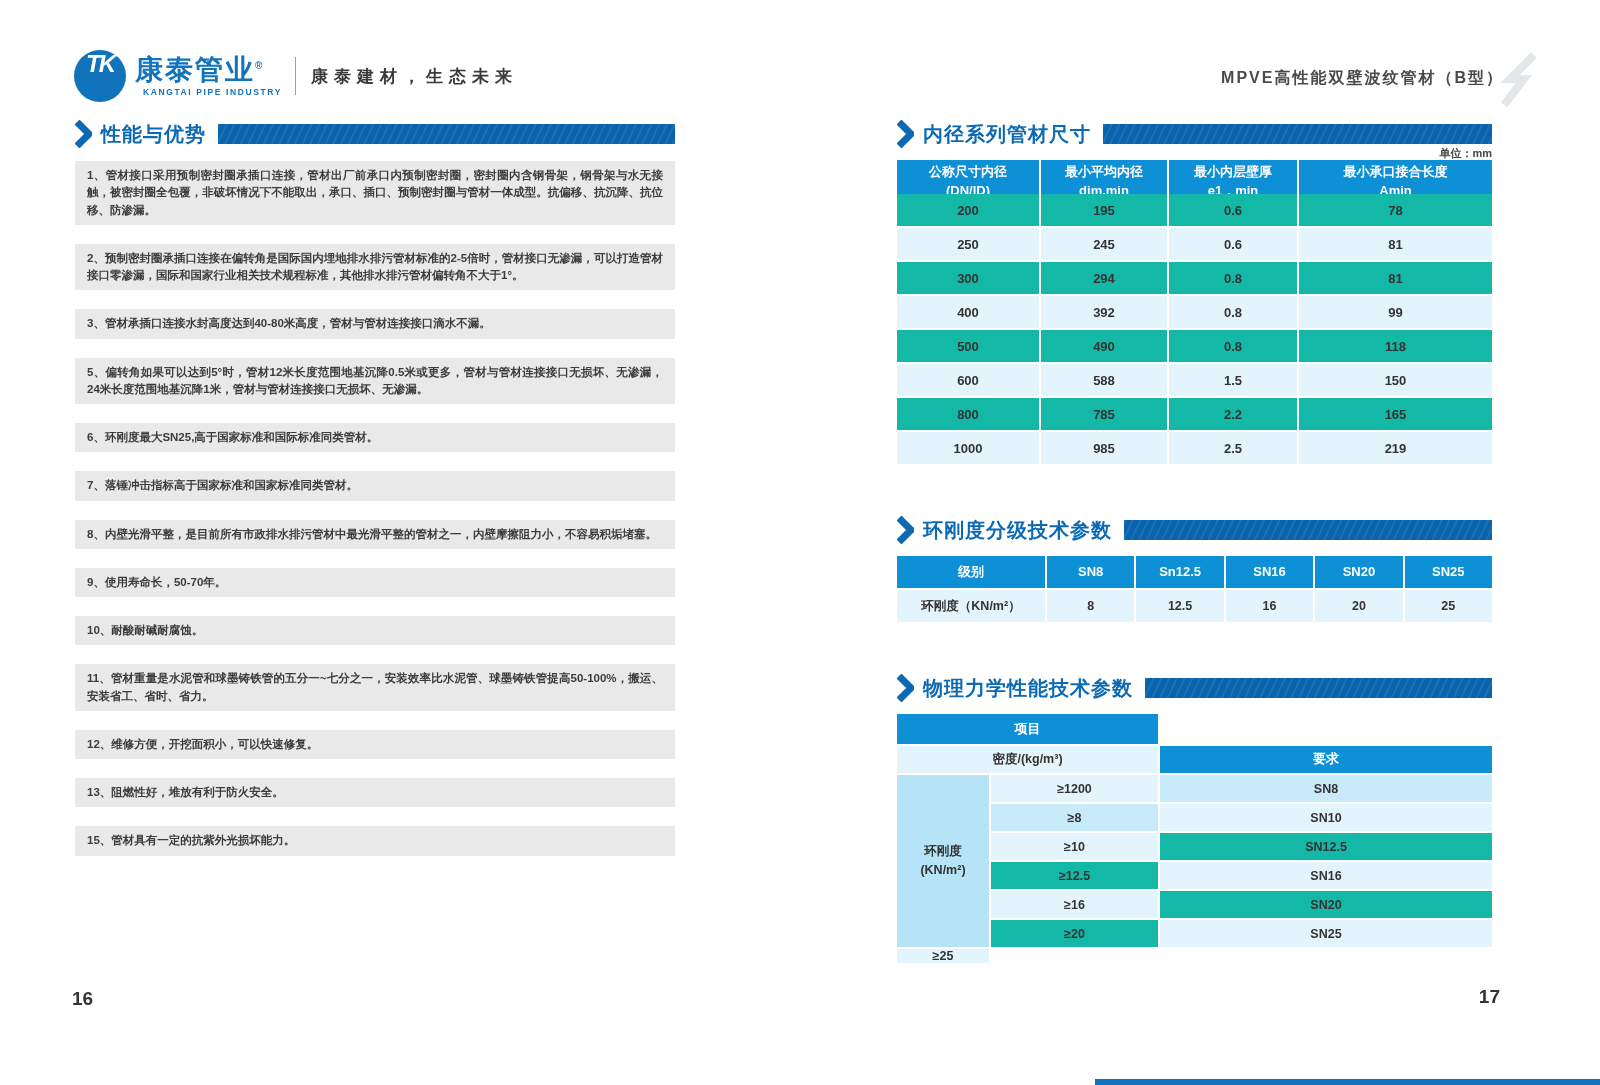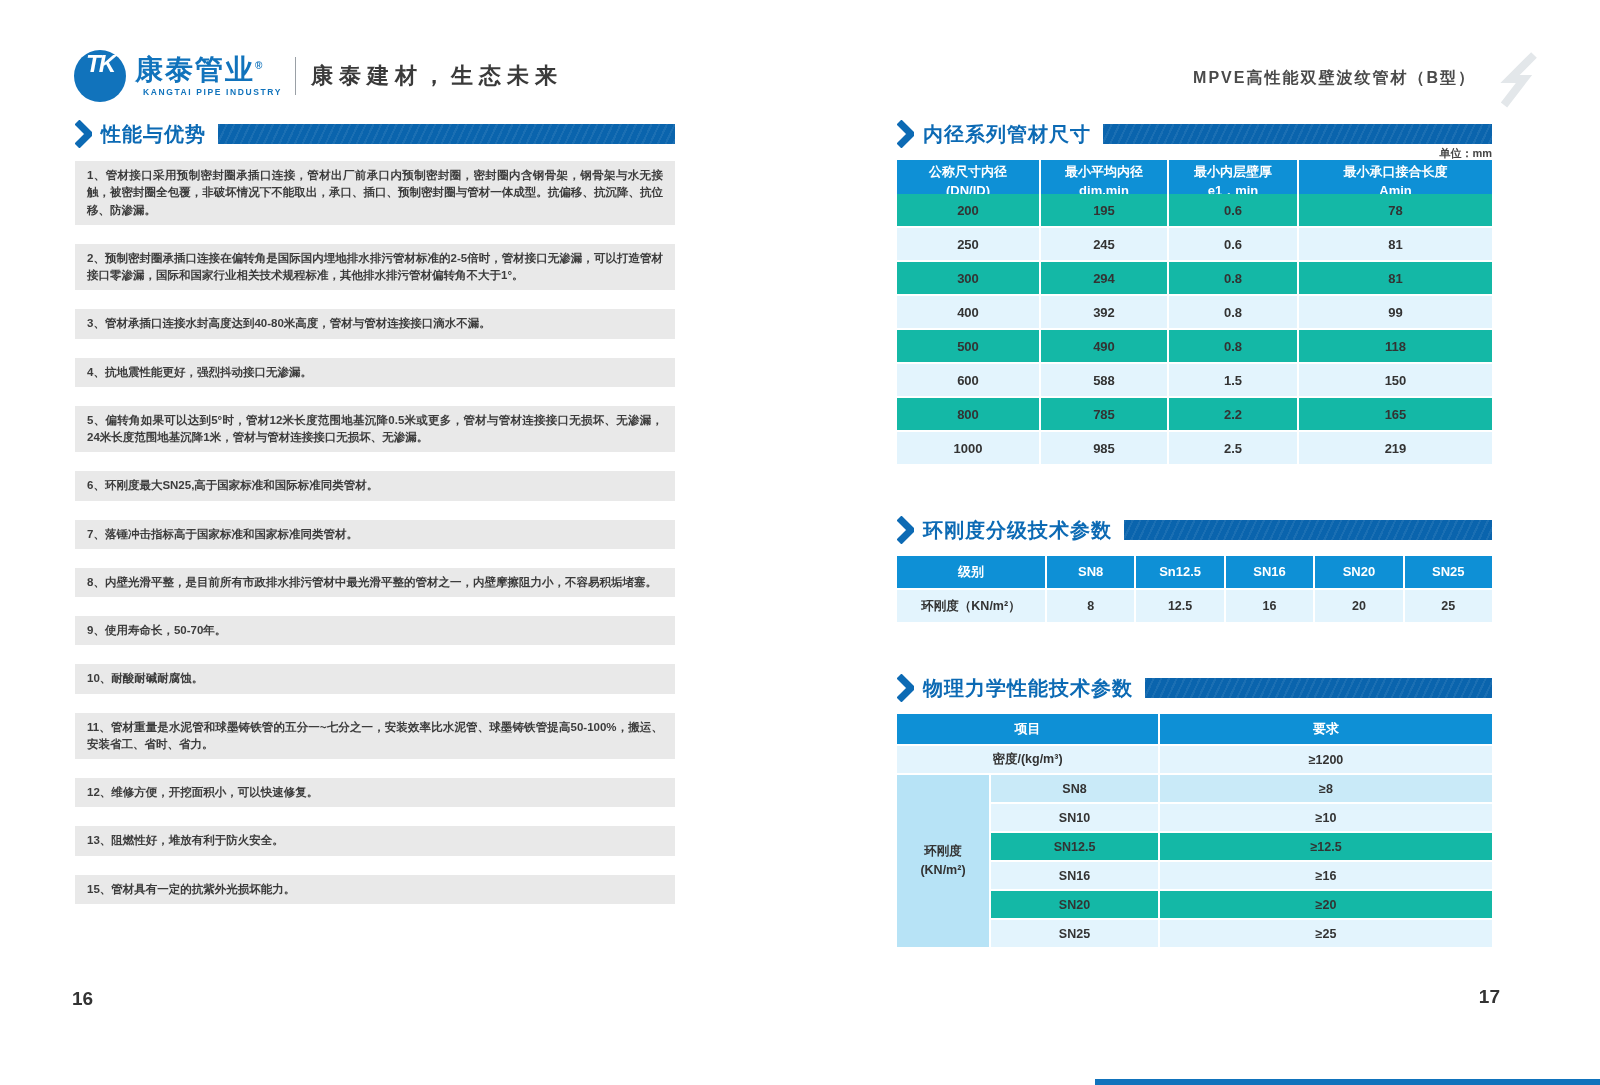--- a/index.html
+++ b/index.html
@@ -13,22 +13,22 @@
   
   .header-left{position:absolute;left:74px;top:50px;display:flex;align-items:center;}
   .tk-circle{width:52px;height:52px;border-radius:50%;background:#1173bc;color:#fff;
     display:flex;align-items:flex-start;justify-content:center;font-weight:bold;font-style:italic;
     font-size:24px;letter-spacing:-2px;flex:0 0 auto;}
   .brand-col{margin-left:9px;}
   .brand-row{font-size:28px;font-weight:bold;color:#1173bc;letter-spacing:2px;line-height:1;}
   .brand-reg{font-size:10px;vertical-align:super;letter-spacing:0;}
   .brand-sub{font-size:8.5px;font-weight:bold;color:#1173bc;letter-spacing:1.6px;margin-top:3px;margin-left:8px;}
   .hdr-divider{width:1px;height:38px;background:#9aa0a6;margin:0 15px 0 13px;}
-  .tagline{font-size:22px;font-weight:bold;color:#3a3a3a;letter-spacing:6px;}
-  .product-title{position:absolute;right:124px;top:68px;font-size:16px;font-weight:bold;
+  .tagline{font-size:17px;font-weight:bold;color:#3a3a3a;letter-spacing:6px;}
+  .product-title{position:absolute;right:96px;top:68px;font-size:16px;font-weight:bold;
     color:#4a4a4a;letter-spacing:2px;}
   .s-watermark{position:absolute;right:60px;top:52px;}
 
   
   .section-header{display:flex;align-items:center;}
   .sec-arrow{flex:0 0 auto;margin-right:9px;}
   .sec-title{font-size:20px;font-weight:bold;color:#0c6ab4;letter-spacing:1px;white-space:nowrap;}
   .sec-bar{flex:1 1 auto;height:20px;margin-left:12px;background:#0a64ad;
     background-image:repeating-linear-gradient(115deg,rgba(255,255,255,.07) 0 2px,transparent 2px 7px);}
 
@@ -99,21 +99,20 @@
     <path d="M2 2 L14 14 L2 26" fill="none" stroke="#0c6ab4" stroke-width="7"></path>
   </svg>
   <span class="sec-title">性能与优势</span>
   <span class="sec-bar"></span>
 </div>
 
 <div class="abs items">
   <div class="item">1、管材接口采用预制密封圈承插口连接，管材出厂前承口内预制密封圈，密封圈内含钢骨架，钢骨架与水无接触，被密封圈全包覆，非破坏情况下不能取出，承口、插口、预制密封圈与管材一体成型。抗偏移、抗沉降、抗位移、防渗漏。</div>
   <div class="item">2、预制密封圈承插口连接在偏转角是国际国内埋地排水排污管材标准的2-5倍时，管材接口无渗漏，可以打造管材接口零渗漏，国际和国家行业相关技术规程标准，其他排水排污管材偏转角不大于1°。</div>
   <div class="item">3、管材承插口连接水封高度达到40-80米高度，管材与管材连接接口滴水不漏。</div>
-  <div class="item">4、抗地震性能更好，强烈抖动接口无渗漏。</div>
   <div class="item">5、偏转角如果可以达到5°时，管材12米长度范围地基沉降0.5米或更多，管材与管材连接接口无损坏、无渗漏，24米长度范围地基沉降1米，管材与管材连接接口无损坏、无渗漏。</div>
   <div class="item">6、环刚度最大SN25,高于国家标准和国际标准同类管材。</div>
   <div class="item">7、落锤冲击指标高于国家标准和国家标准同类管材。</div>
   <div class="item">8、内壁光滑平整，是目前所有市政排水排污管材中最光滑平整的管材之一，内壁摩擦阻力小，不容易积垢堵塞。</div>
   <div class="item">9、使用寿命长，50-70年。</div>
   <div class="item">10、耐酸耐碱耐腐蚀。</div>
   <div class="item">11、管材重量是水泥管和球墨铸铁管的五分一~七分之一，安装效率比水泥管、球墨铸铁管提高50-100%，搬运、安装省工、省时、省力。</div>
   <div class="item">12、维修方便，开挖面积小，可以快速修复。</div>
   <div class="item">13、阻燃性好，堆放有利于防火安全。</div>
   <div class="item">15、管材具有一定的抗紫外光损坏能力。</div>
@@ -208,23 +207,23 @@
 <div class="abs section-header right-header" style="top:674px;">
   <svg class="sec-arrow" width="17" height="28" viewBox="0 0 17 28">
     <path d="M2 2 L14 14 L2 26" fill="none" stroke="#0c6ab4" stroke-width="7"></path>
   </svg>
   <span class="sec-title">物理力学性能技术参数</span>
   <span class="sec-bar"></span>
 </div>
 
 <div class="abs t3">
   <div class="cell hcell span2">项目</div>
+  <div class="cell dcell row-light span2">密度/(kg/m³)</div>
+
   <div class="cell hcell">要求</div>
-
-  <div class="cell dcell row-light span2">密度/(kg/m³)</div>
   <div class="cell dcell row-light">≥1200</div>
 
   <div class="cell dcell pre merged">环刚度
 (KN/m²)</div>
 
   <div class="cell dcell row-soft">SN8</div>
   <div class="cell dcell row-soft">≥8</div>
 
   <div class="cell dcell row-light">SN10</div>
   <div class="cell dcell row-light">≥10</div>

